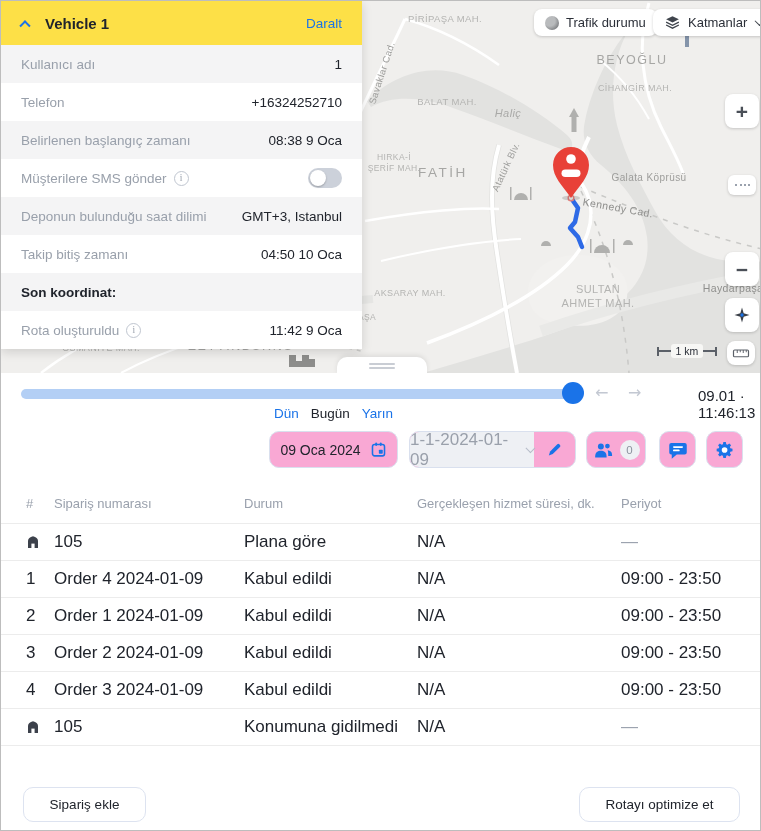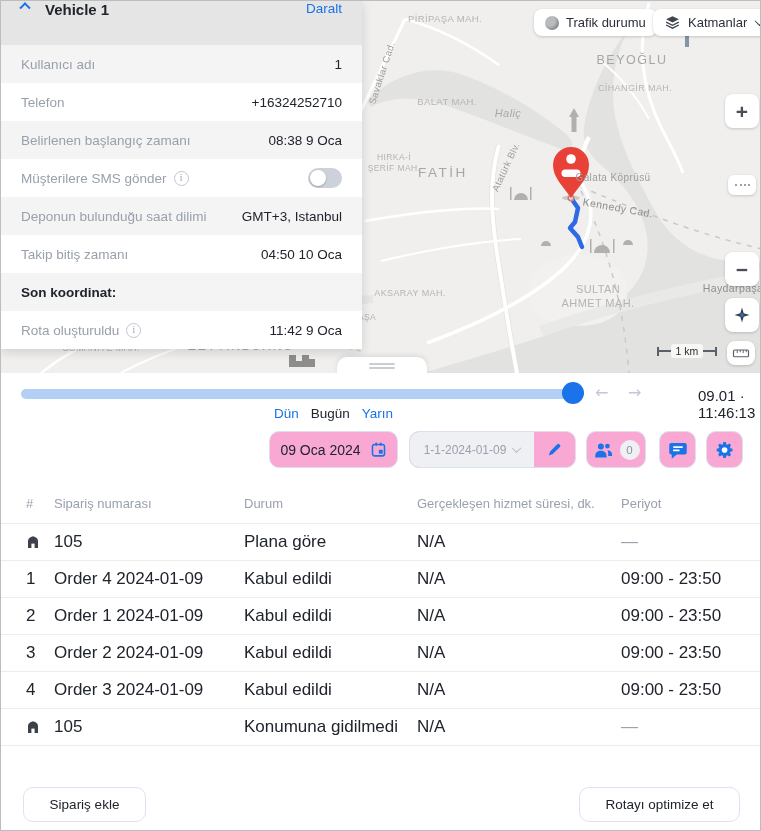--- a/index.html
+++ b/index.html
@@ -19,21 +19,21 @@
   .chev-down { width:7px; height:7px; border-right:1.6px solid #3f444c; border-bottom:1.6px solid #3f444c; transform:rotate(45deg) translate(-1px,-1px); margin-left:2px; }
   .zoomglyph { font-size:21px; font-weight:bold; line-height:1; }
   .notch-dots { width:15px; border-top:2px dotted #9aa1ad; }
   .scalebar { position:absolute; left:656px; top:343px; display:flex; align-items:center; height:14px; }
   .scalebar .tick { width:1.5px; height:9px; background:#5b6068; }
   .scalebar .line { width:12px; height:1.5px; background:#5b6068; }
   .scalebar .pill { background:#f7f7f5; border-radius:3px; padding:0 5px; font-size:10.5px; color:#2b2f38; line-height:14px; }
 
   
   .panel { position:absolute; left:0; top:0; width:361px; height:348px; background:#fff; box-shadow:0 3px 10px rgba(0,0,0,.14); display:flex; flex-direction:column; }
-  .panel-header { height:44px; display:flex; padding:0 20px; background:#e5e5e5; }
+  .panel-header { height:44px; display:flex; align-items:center; padding:0 20px; background:#fde047; }
   .caret-up { width:8px; height:8px; border-left:2px solid #1a73e8; border-top:2px solid #1a73e8; transform:rotate(45deg) translate(2px,2px); margin-right:16px; cursor:pointer; }
   .panel-title { font-size:15px; font-weight:bold; color:#20242c; flex:1; }
   .link { color:#1a73e8; font-size:13.5px; cursor:pointer; text-decoration:none; }
   .prow { height:38px; display:flex; align-items:center; padding:0 20px; }
   .prow:nth-child(even) { background:#f4f4f5; }
   .plabel { display:flex; align-items:center; gap:7px; color:#99a0ab; font-size:13.5px; flex:1; }
   .prow.bold .plabel { color:#20242c; font-weight:bold; }
   .pvalue { color:#20242c; font-size:13.5px; }
   .info { width:15px; height:15px; border:1.5px solid #c0c6d0; border-radius:50%; display:inline-flex; align-items:center; justify-content:center; color:#9aa1ad; font-size:9.5px; font-family:"Liberation Serif",serif; cursor:pointer; }
   .info::after { content:"i"; }
@@ -49,21 +49,21 @@
   .thumb { position:absolute; left:561px; top:9px; width:22px; height:22px; border-radius:50%; background:#1a73e8; cursor:grab; }
   .tl-arrow { position:absolute; top:11px; font-family:"DejaVu Sans",sans-serif; font-size:16px; color:#c3c8d2; cursor:pointer; line-height:18px; }
   .tl-time { position:absolute; left:697px; top:14px; width:90px; text-align:left; font-size:15px; color:#20242c; }
 
   .daylinks { position:absolute; left:273px; top:33px; display:flex; gap:12px; font-size:13.5px; }
   .daylinks .today { color:#20242c; cursor:default; }
 
   .ctl { position:absolute; top:58px; height:37px; background:#f9a8d4; border:1px solid #d9e0ee; border-radius:10px; display:flex; align-items:center; justify-content:center; cursor:pointer; }
   .date-btn { left:268px; width:129px; gap:9px; font-size:14px; color:#20242c; }
   .combo { left:408px; width:167px; padding:0; overflow:hidden; }
-  .combo .sel { width:124px; height:100%; background:#eef0f4; color:#9aa0ab; font-size:12px; display:flex; align-items:center; justify-content:center; gap:5px; }
+  .combo .sel { width:124px; height:100%; background:#eef0f4; color:#9aa0ab; font-size:17px; display:flex; align-items:center; justify-content:center; gap:5px; }
   .combo .sel .chev-down { border-color:#b6bcc8; }
   .combo .pen { flex:1; height:100%; display:flex; align-items:center; justify-content:center; }
   .people-btn { left:585px; width:60px; gap:6px; }
   .badge { width:20px; height:20px; border-radius:50%; background:#eef0f4; color:#8b929e; font-size:11.5px; display:flex; align-items:center; justify-content:center; }
   .chat-btn { left:658px; width:37px; }
   .gear-btn { left:705px; width:37px; }
 
   
   .table { position:absolute; left:0; top:110px; width:761px; }
   .thead, .trow { display:grid; grid-template-columns:28px 190px 173px 204px 1fr; align-items:center; padding-left:25px; }
@@ -149,21 +149,21 @@
         <div class="mlabel" style="left: 444px; top: 18px; font-size: 9.5px; transform: translate(-50%, -50%) rotate(0deg);">PİRİPAŞA MAH.</div>
         <div class="mlabel" style="left: 631px; top: 60px; font-size: 12.5px; color: rgb(166, 166, 164); letter-spacing: 1.5px; transform: translate(-50%, -50%) rotate(0deg);">BEYOĞLU</div>
         <div class="mlabel" style="left: 446px; top: 101px; font-size: 9.5px; transform: translate(-50%, -50%) rotate(0deg);">BALAT MAH.</div>
         <div class="mlabel" style="left: 507px; top: 113px; font-size: 11px; color: rgb(169, 169, 167); font-style: italic; transform: translate(-50%, -50%) rotate(0deg);">Haliç</div>
         <div class="mlabel" style="left: 634px; top: 88px; font-size: 9px; transform: translate(-50%, -50%) rotate(0deg);">CİHANGİR MAH.</div>
         <div class="mlabel" style="left: 393px; top: 162px; font-size: 8.5px; transform: translate(-50%, -50%) rotate(0deg);">HIRKA-İ
 ŞERİF MAH.</div>
         <div class="mlabel" style="left: 442px; top: 172px; font-size: 13.5px; color: rgb(166, 166, 164); letter-spacing: 2.5px; transform: translate(-50%, -50%) rotate(0deg);">FATİH</div>
         <div class="mlabel" style="left: 381px; top: 72px; font-size: 9.5px; color: rgb(157, 157, 155); transform: translate(-50%, -50%) rotate(-72deg);">Savaklar Cad.</div>
         <div class="mlabel" style="left: 505px; top: 166px; font-size: 9.5px; color: rgb(157, 157, 155); transform: translate(-50%, -50%) rotate(-65deg);">Atatürk Blv.</div>
-        <div class="mlabel" style="left: 612px; top: 177px; font-size: 10px; color: rgb(157, 157, 155); transform: translate(-50%, -50%) rotate(0deg);">Galata Köprüsü</div>
+        <div class="mlabel" style="left: 648px; top: 177px; font-size: 10px; color: rgb(157, 157, 155); transform: translate(-50%, -50%) rotate(0deg);">Galata Köprüsü</div>
         <div class="mlabel" style="left: 617px; top: 207px; font-size: 10.5px; color: rgb(143, 143, 141); transform: translate(-50%, -50%) rotate(10deg);">Kennedy Cad.</div>
         <div class="mlabel" style="left: 597px; top: 296px; font-size: 11px; transform: translate(-50%, -50%) rotate(0deg);">SULTAN
 AHMET MAH.</div>
         <div class="mlabel" style="left: 409px; top: 293px; font-size: 9px; transform: translate(-50%, -50%) rotate(0deg);">AKSARAY MAH.</div>
         <div class="mlabel" style="left: 366px; top: 316px; font-size: 8.5px; transform: translate(-50%, -50%) rotate(0deg);">AŞA</div>
         <div class="mlabel" style="left: 100px; top: 348px; font-size: 9px; transform: translate(-50%, -50%) rotate(0deg);">OSMANİYE MAH.</div>
         <div class="mlabel" style="left: 240px; top: 346px; font-size: 12.5px; color: rgb(166, 166, 164); letter-spacing: 1.5px; transform: translate(-50%, -50%) rotate(0deg);">ZEYTİNBURNU</div>
         <div class="mlabel" style="left: 732px; top: 288px; font-size: 10.5px; color: rgb(143, 143, 141); transform: translate(-50%, -50%) rotate(0deg);">Haydarpaşa</div>
       </div>
 

